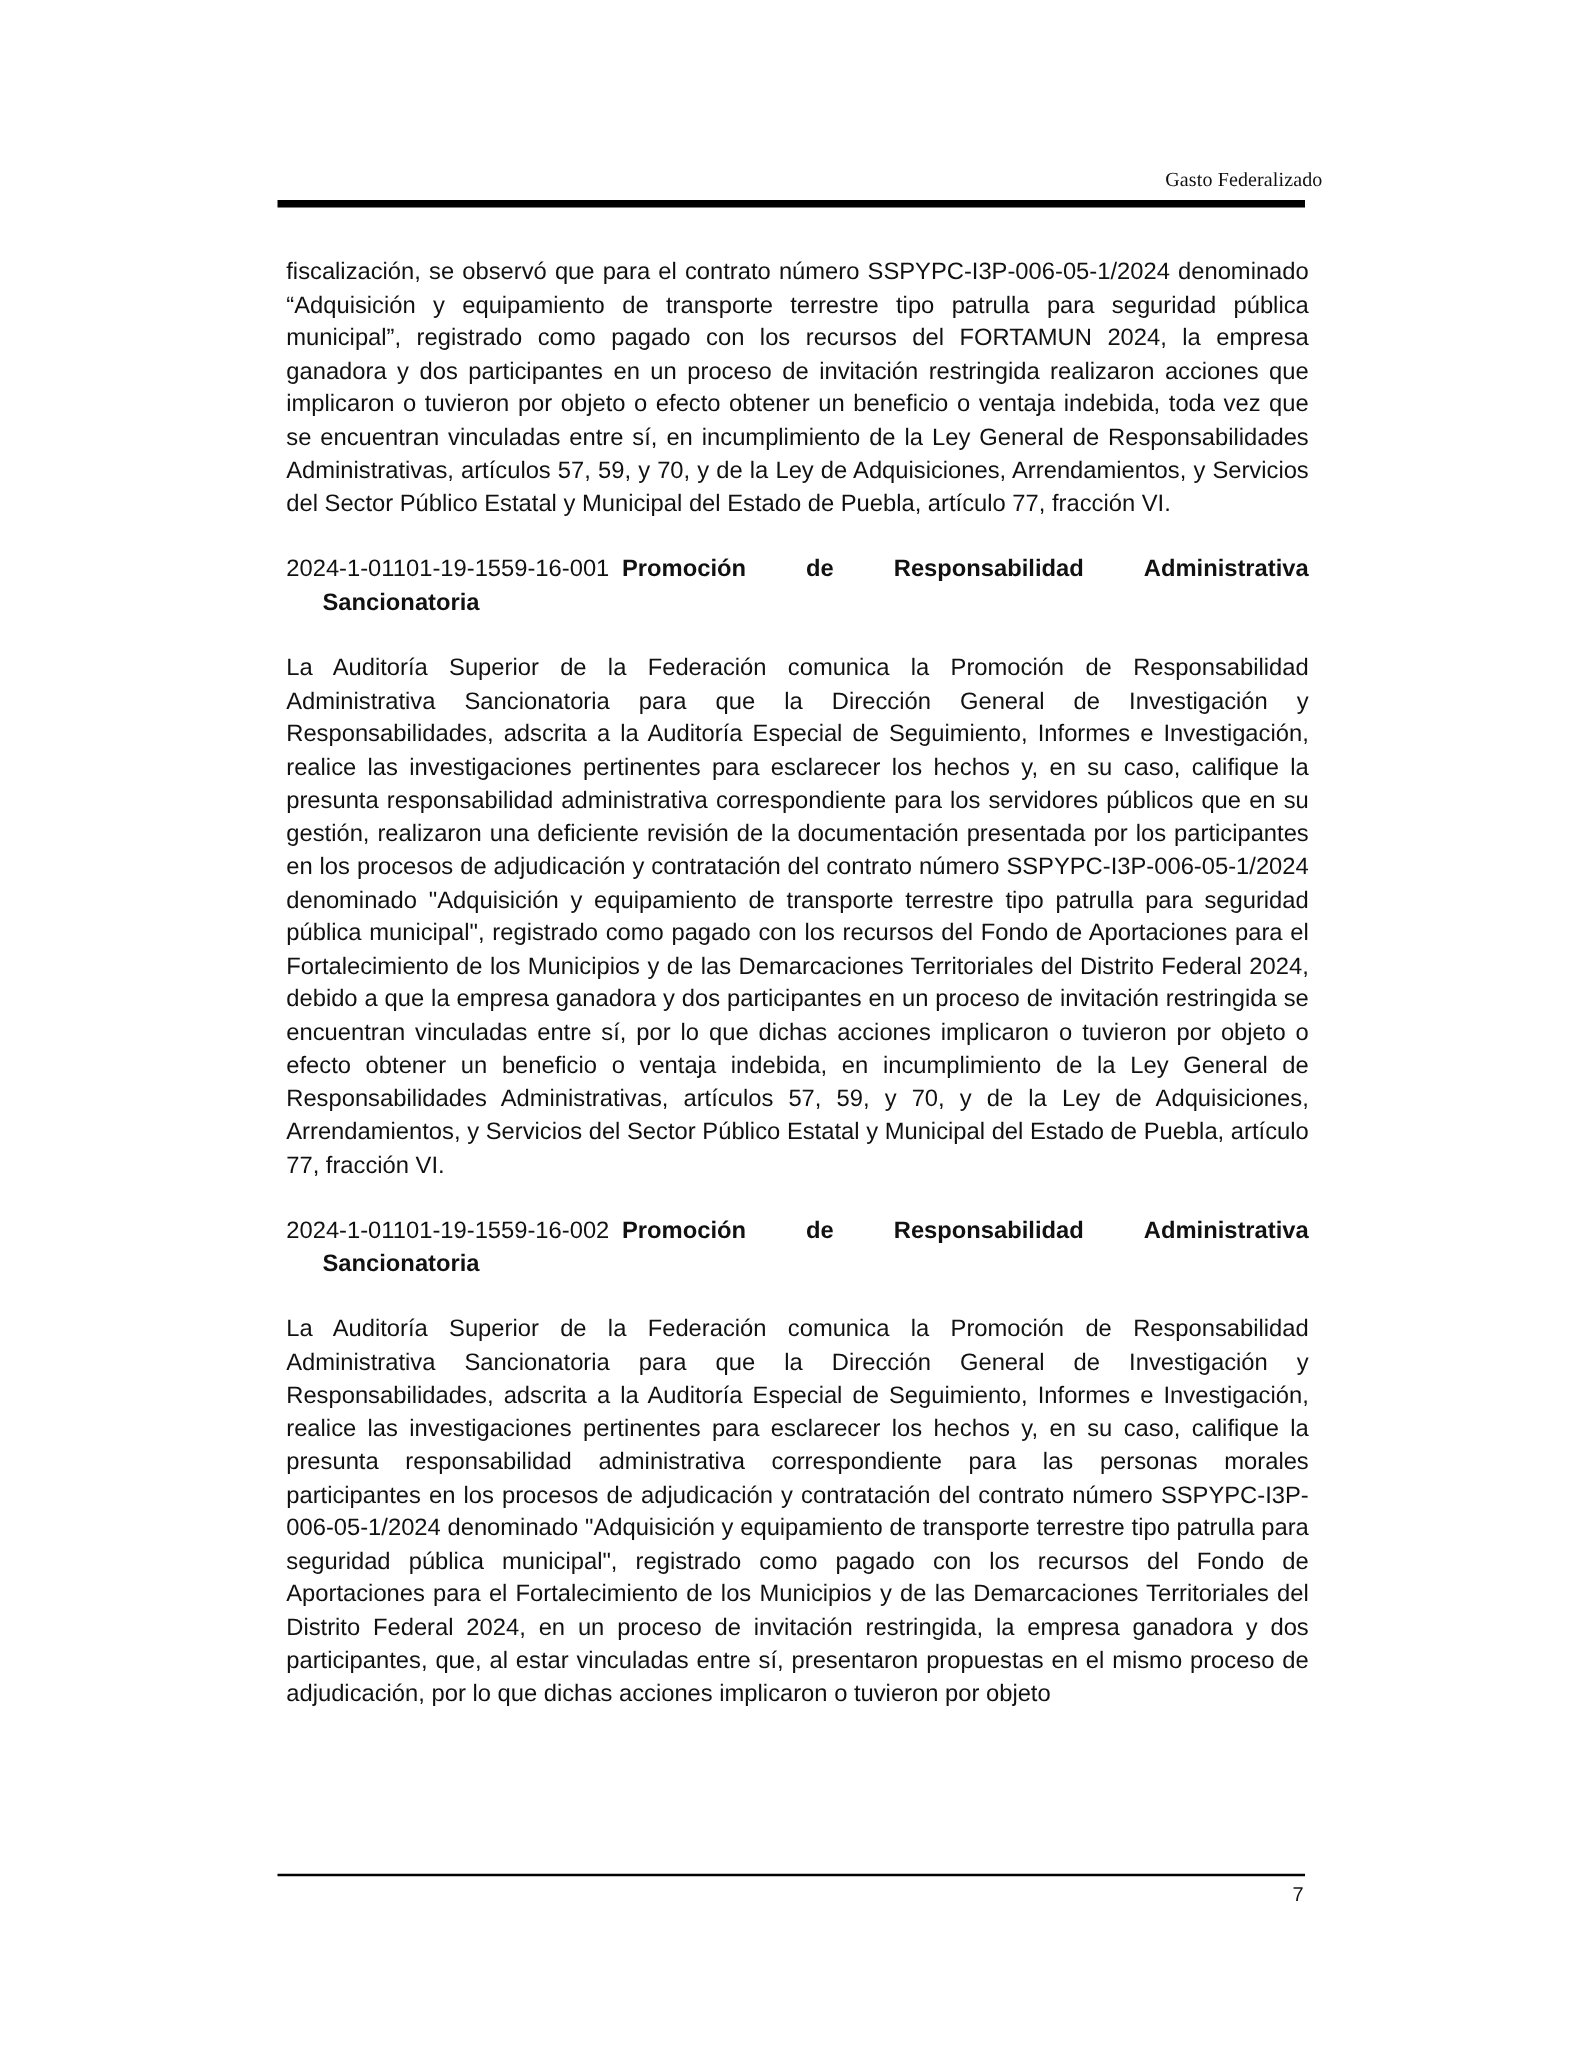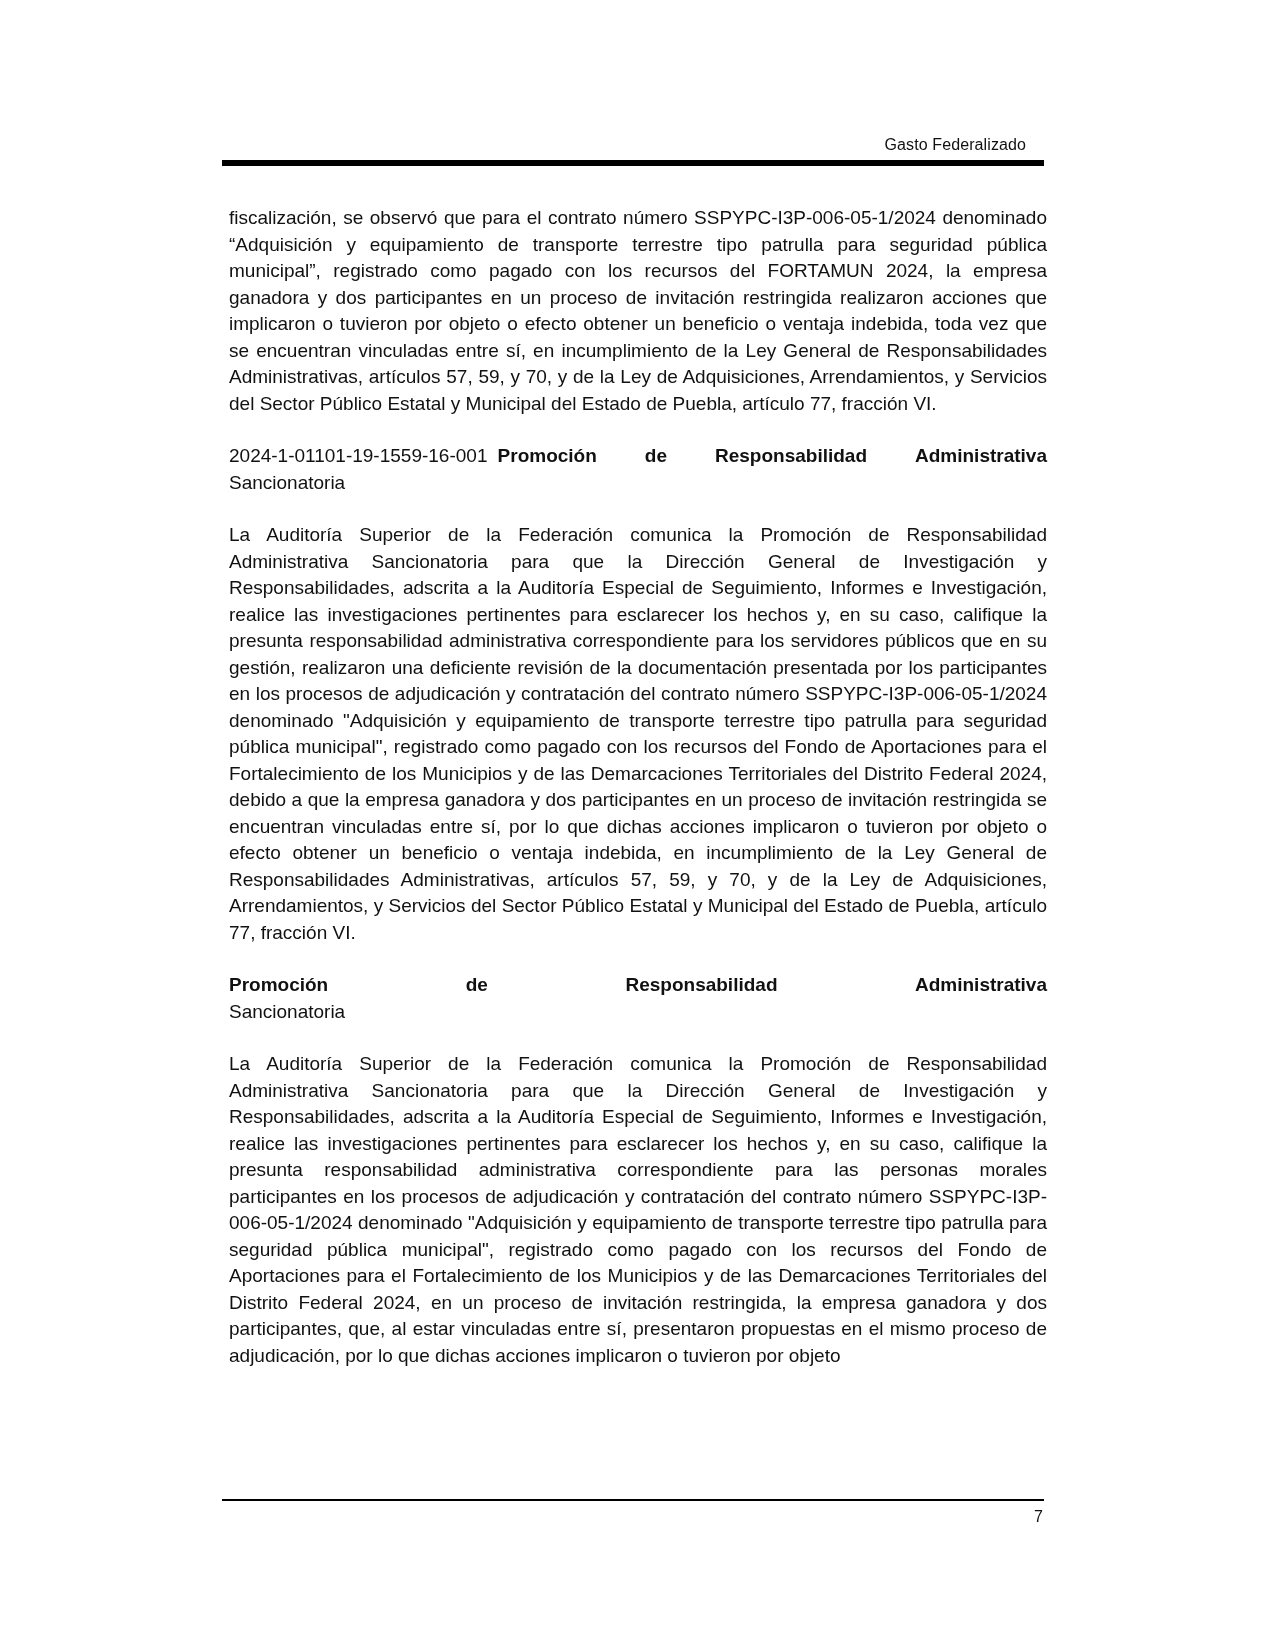--- a/index.html
+++ b/index.html
@@ -1,28 +1,28 @@
 <!DOCTYPE html>
 <html><head>
 <meta charset="utf-8">
 <style>
   html, body { margin: 0; padding: 0; background: #ffffff; }
   body { width: 1276px; height: 1651px; position: relative; overflow: hidden;
          font-family: "Liberation Sans", sans-serif; color: #111111; }
   .page { position: absolute; left: 0; top: 0; width: 1276px; height: 1651px; background: #ffffff; }
-  .header-title { position: absolute; right: 250px; top: 136px; font-size: 16px; letter-spacing: 0.1px; }
+  .header-title { position: absolute; right: 218px; top: 136px; font-size: 16px; letter-spacing: 0.1px; font-family: Liberation Serif, serif; }
   .header-rule { position: absolute; left: 222px; width: 822px; top: 160px; height: 6px; background: #000000; }
   .body { position: absolute; left: 229px; width: 818px; top: 205px; }
   .p { font-size: 19px; line-height: 26.5px; text-align: justify; margin: 0; }
   .p + .p, .rec + .p, .p + .rec { margin-top: 26px; }
   .rec { font-size: 19px; line-height: 26.5px; margin: 0; text-align: justify; }
   .rec .code { display: inline-block; width: 345px; }
   .rec-line1 { display: flex; }
   .rec-line1 .title-wrap { flex: 1; display: flex; justify-content: space-between; font-weight: bold; gap: 48px; }
-  .rec-line2 { font-weight: normal; }
+  .rec-line2 { font-weight: bold; margin-left: 29px; }
   .footer-rule { position: absolute; left: 222px; width: 822px; top: 1499px; height: 2px; background: #000000; }
   .page-number { position: absolute; right: 233px; top: 1508px; font-size: 16px; }
 </style>
 </head>
 <body>
 
 <div class="page">
   <div class="header-title">Gasto Federalizado</div>
   <div class="header-rule"></div>
 
@@ -39,20 +39,21 @@
           <span>Administrativa</span>
         </span>
       </div>
       <div class="rec-line2">Sancionatoria</div>
     </div>
 
     <p class="p">La Auditoría Superior de la Federación comunica la Promoción de Responsabilidad Administrativa Sancionatoria para que la Dirección General de Investigación y Responsabilidades, adscrita a la Auditoría Especial de Seguimiento, Informes e Investigación, realice las investigaciones pertinentes para esclarecer los hechos y, en su caso, califique la presunta responsabilidad administrativa correspondiente para los servidores públicos que en su gestión, realizaron una deficiente revisión de la documentación presentada por los participantes en los procesos de adjudicación y contratación del contrato número SSPYPC-I3P-006-05-1/2024 denominado "Adquisición y equipamiento de transporte terrestre tipo patrulla para seguridad pública municipal", registrado como pagado con los recursos del Fondo de Aportaciones para el Fortalecimiento de los Municipios y de las Demarcaciones Territoriales del Distrito Federal 2024, debido a que la empresa ganadora y dos participantes en un proceso de invitación restringida se encuentran vinculadas entre sí, por lo que dichas acciones implicaron o tuvieron por objeto o efecto obtener un beneficio o ventaja indebida, en incumplimiento de la Ley General de Responsabilidades Administrativas, artículos 57, 59, y 70, y de la Ley de Adquisiciones, Arrendamientos, y Servicios del Sector Público Estatal y Municipal del Estado de Puebla, artículo 77, fracción VI.</p>
 
     <div class="rec">
       <div class="rec-line1">
+        <span class="code">2024-1-01101-19-1559-16-002</span>
         <span class="title-wrap">
           <span>Promoción</span>
           <span>de</span>
           <span>Responsabilidad</span>
           <span>Administrativa</span>
         </span>
       </div>
       <div class="rec-line2">Sancionatoria</div>
     </div>
 

